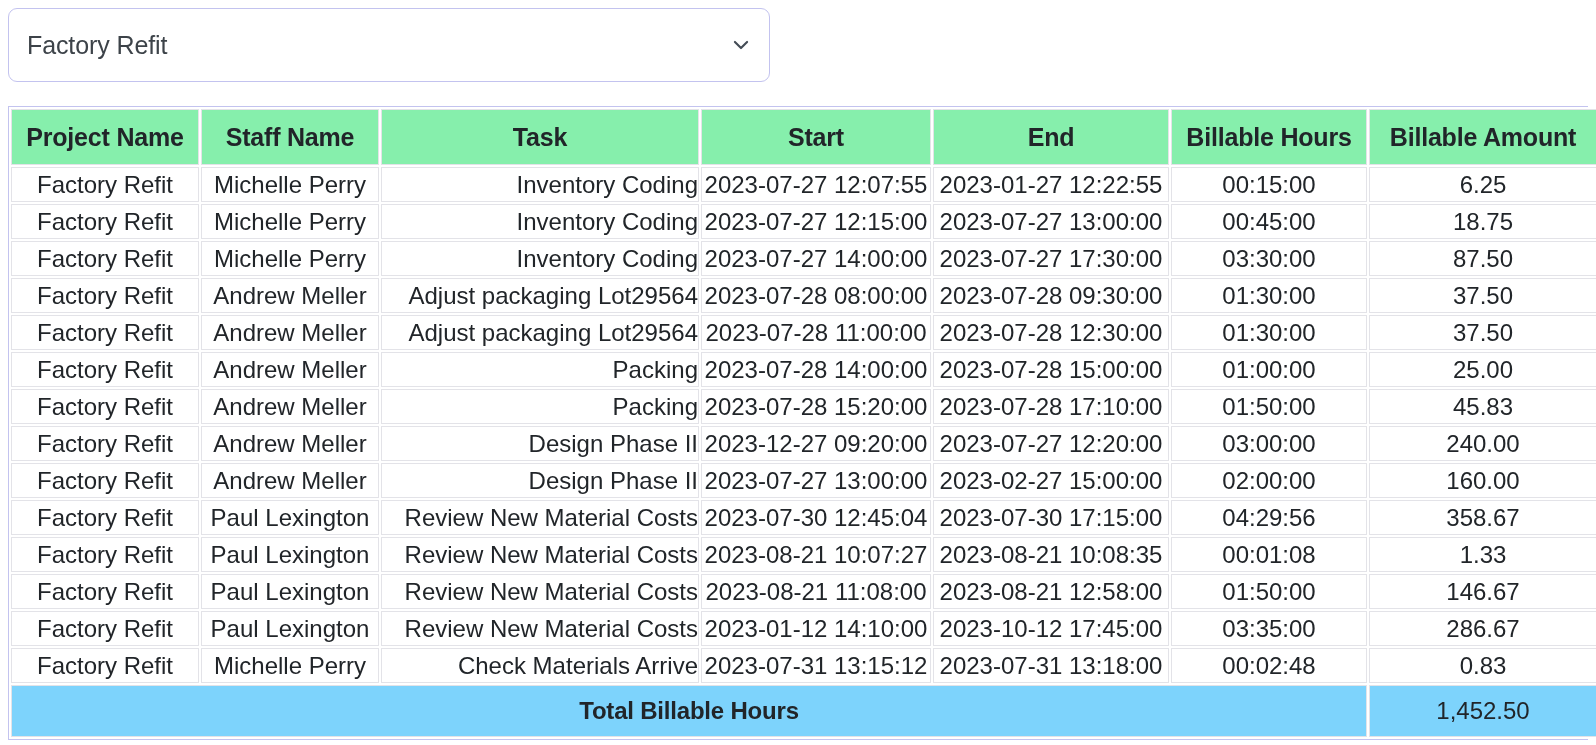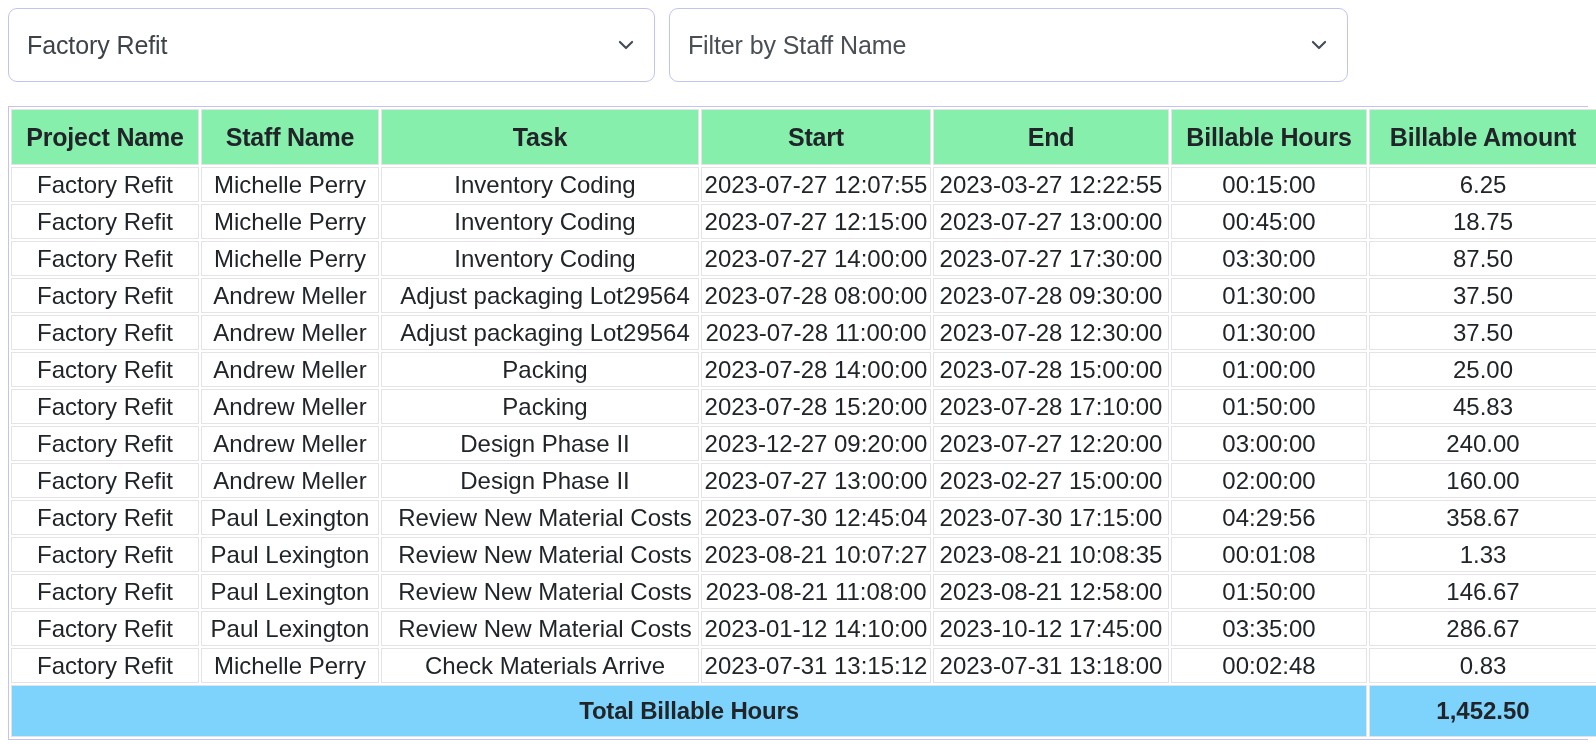--- a/index.html
+++ b/index.html
@@ -103,36 +103,36 @@
     text-align: center;
     height: 56px;
     font-size: 25px;
     letter-spacing: -0.2px;
   }
   table.report tbody td {
     background: #ffffff;
     height: 35px;
   }
   .c-center { text-align: center; }
-  .c-left   { text-align: center; padding-left: 10px !important; }
+  .c-left   { text-align: right; padding-left: 10px !important; }
 
   tfoot td {
     height: 52px !important;
     background: #7dd3fc;
   }
   .total-label {
     text-align: center;
     font-weight: bold;
     font-size: 25px;
     letter-spacing: -0.2px;
   }
   .total-value {
     text-align: center;
     font-size: 25px;
-    font-weight: bold;
+    font-weight: normal;
   }
 
   
   col.col-project { width: 188px; }
   col.col-staff   { width: 178px; }
   col.col-task    { width: 318px; }
   col.col-start   { width: 230px; }
   col.col-end     { width: 236px; }
   col.col-hours   { width: 196px; }
   col.col-amount  { width: 228px; }
@@ -144,26 +144,20 @@
 
   <div class="filter-bar">
 
     <div class="select-wrap project">
       <div class="select-box">Factory Refit</div>
       <svg class="chevron" viewBox="0 0 16 16">
         <path d="M2.6 5.3 L8 10.7 L13.4 5.3" fill="none" stroke="#444c56" stroke-width="1.9" stroke-linecap="round" stroke-linejoin="round"></path>
       </svg>
     </div>
 
-    <div class="select-wrap staff">
-      <div class="select-box placeholder-style">Filter by Staff Name</div>
-      <svg class="chevron" viewBox="0 0 16 16">
-        <path d="M2.6 5.3 L8 10.7 L13.4 5.3" fill="none" stroke="#444c56" stroke-width="1.9" stroke-linecap="round" stroke-linejoin="round"></path>
-      </svg>
-    </div>
 
   </div>
 
   <div class="table-outer">
     <table class="report">
       <colgroup>
         <col class="col-project">
         <col class="col-staff">
         <col class="col-task">
         <col class="col-start">
@@ -181,21 +175,21 @@
           <th>Billable Hours</th>
           <th>Billable Amount</th>
         </tr>
       </thead>
       <tbody id="table-body">
           <tr>
             <td class="c-center">Factory Refit</td>
             <td class="c-center">Michelle Perry</td>
             <td class="c-left">Inventory Coding</td>
             <td class="c-center">2023-07-27 12:07:55</td>
-            <td class="c-center">2023-03-27 12:22:55</td>
+            <td class="c-center">2023-01-27 12:22:55</td>
             <td class="c-center">00:15:00</td>
             <td class="c-center">6.25</td>
           </tr>
           <tr>
             <td class="c-center">Factory Refit</td>
             <td class="c-center">Michelle Perry</td>
             <td class="c-left">Inventory Coding</td>
             <td class="c-center">2023-07-27 12:15:00</td>
             <td class="c-center">2023-07-27 13:00:00</td>
             <td class="c-center">00:45:00</td>

